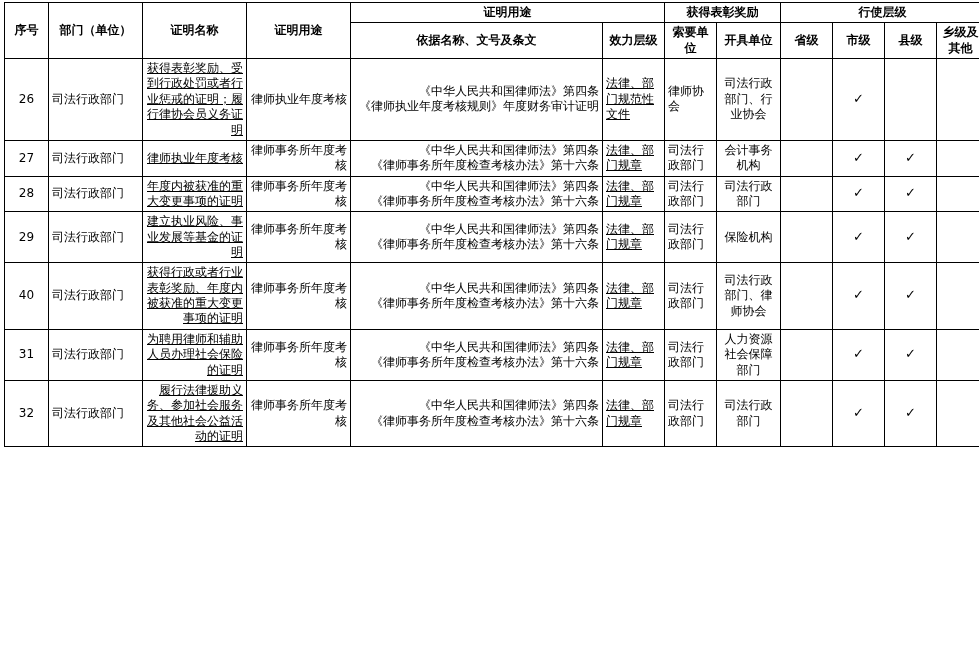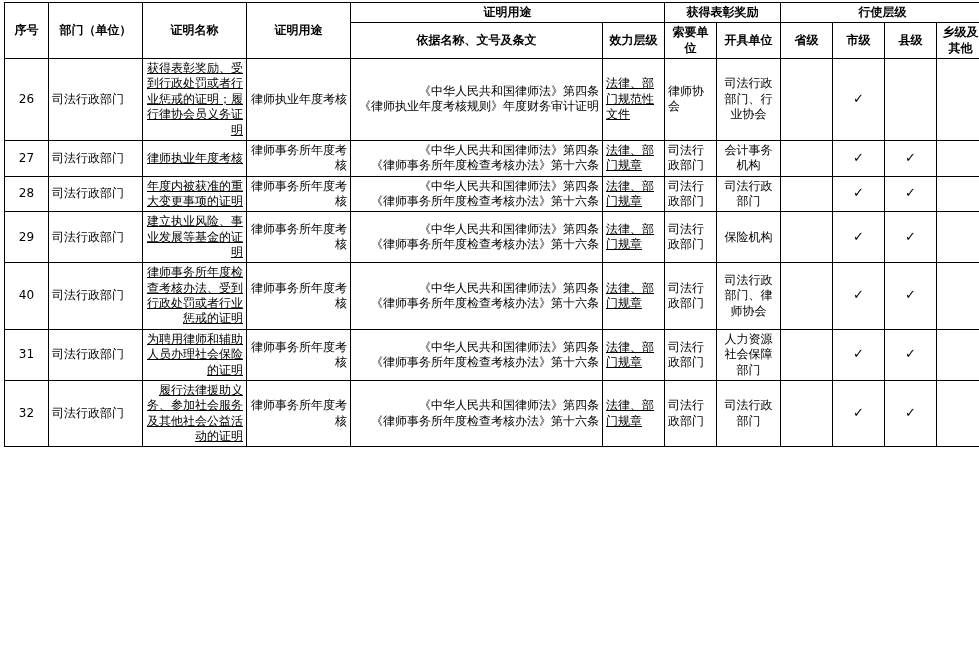--- a/index.html
+++ b/index.html
@@ -174,21 +174,21 @@
           <td class="apply">司法行政部门</td>
           <td class="issue">保险机构</td>
           <td class="level"></td>
           <td class="level"><span class="check">✓</span></td>
           <td class="level"><span class="check">✓</span></td>
           <td class="level"></td>
         </tr>
         <tr>
           <td class="seq">40</td>
           <td class="dept">司法行政部门</td>
-          <td class="name">律师事务所年度检查考核办法、受到行政处罚或者行业惩戒的证明</td>
+          <td class="name">获得行政或者行业表彰奖励、年度内被获准的重大变更事项的证明</td>
           <td class="use">律师事务所年度考核</td>
           <td class="basis">
             <span class="basis-line">《中华人民共和国律师法》第四条</span>
             <span class="basis-line">《律师事务所年度检查考核办法》第十六条</span>
           </td>
           <td class="effect">法律、部门规章</td>
           <td class="apply">司法行政部门</td>
           <td class="issue">司法行政部门、律师协会</td>
           <td class="level"></td>
           <td class="level"><span class="check">✓</span></td>

